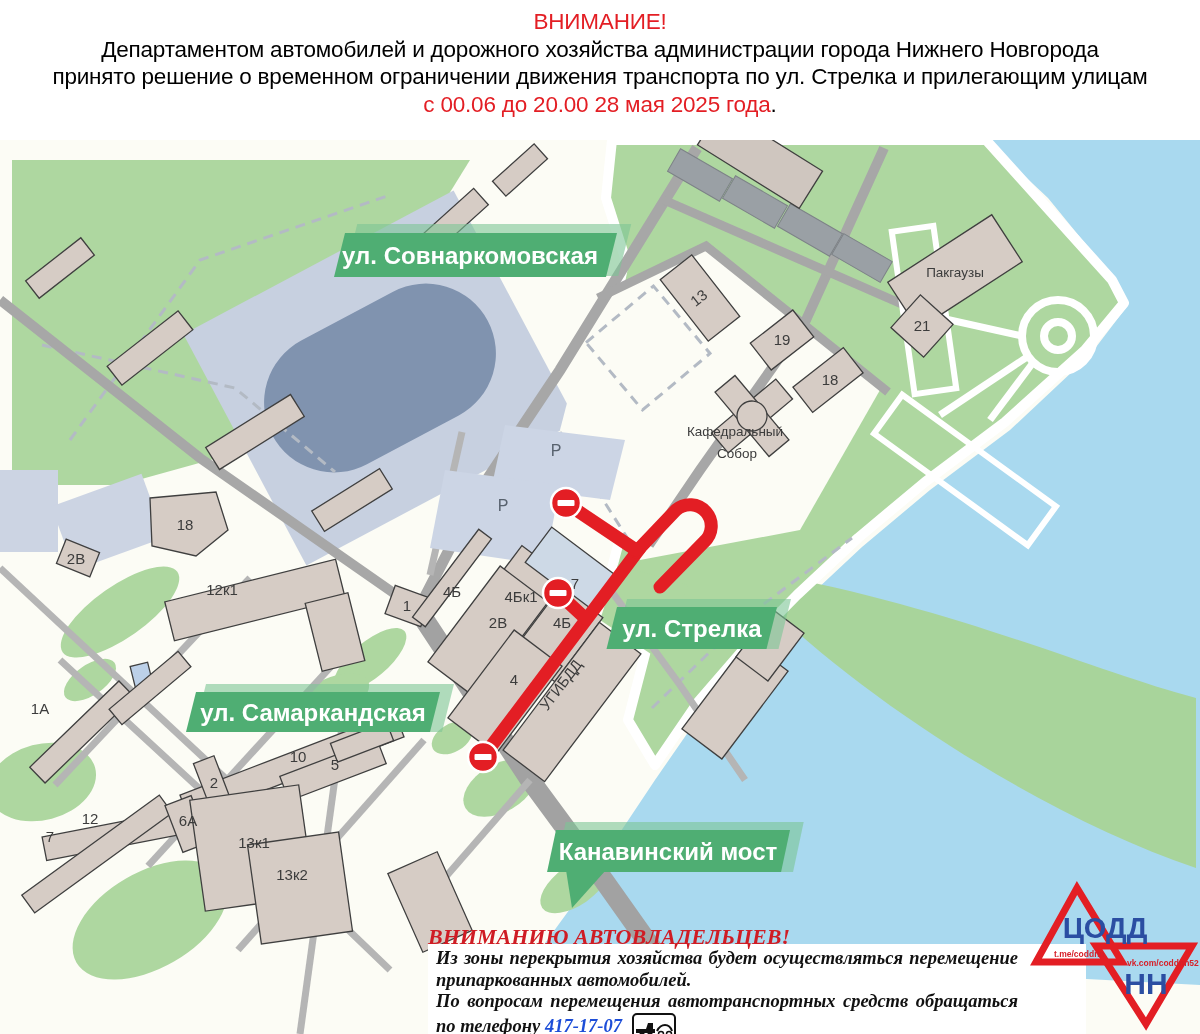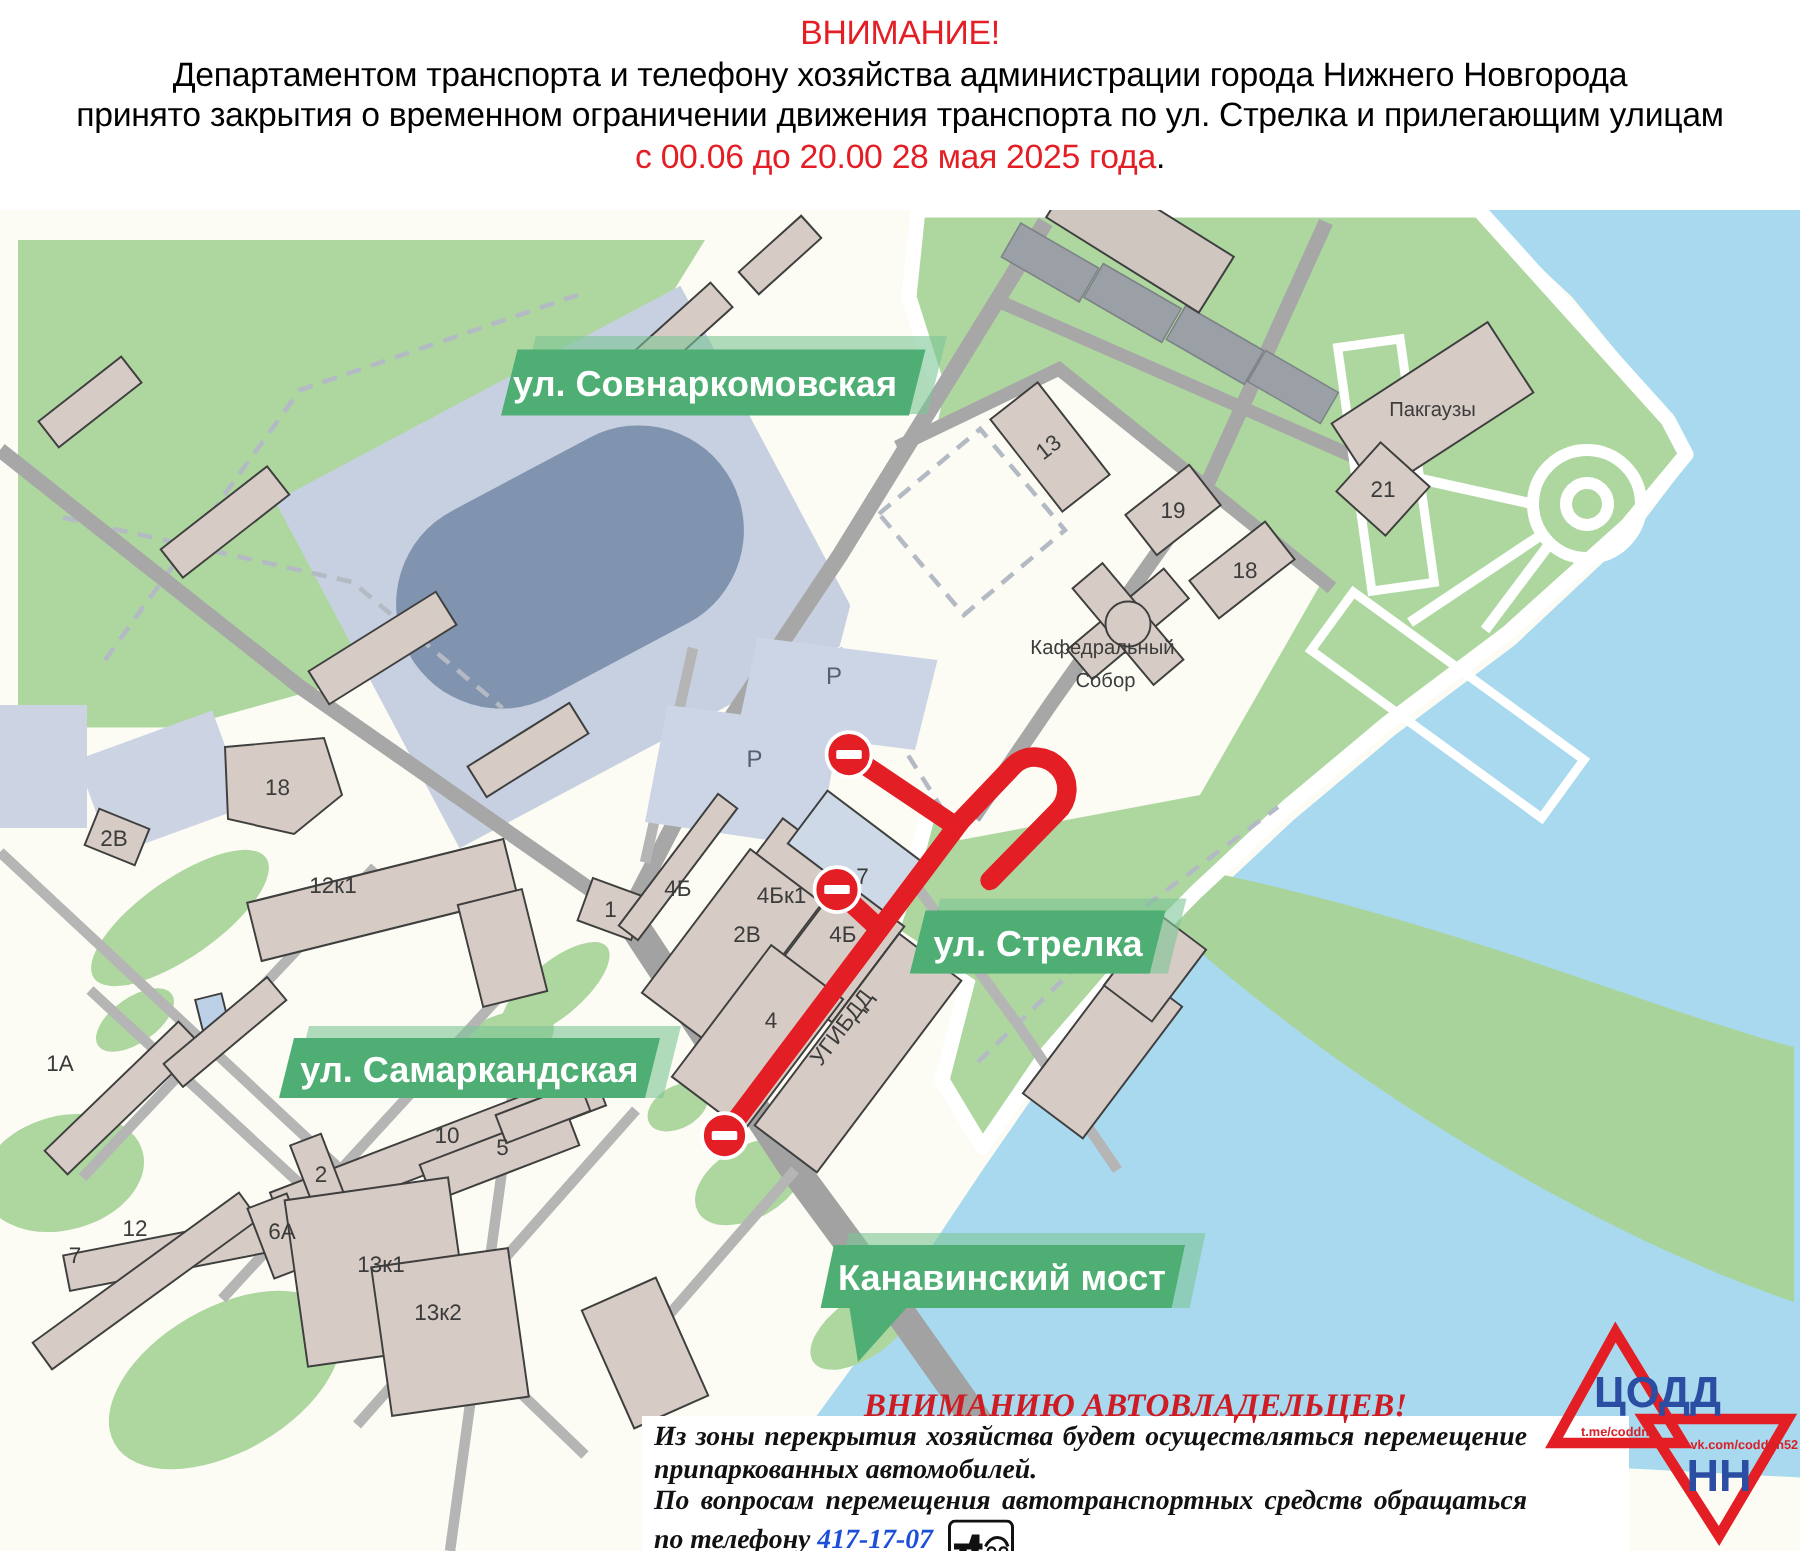--- a/index.html
+++ b/index.html
@@ -18,21 +18,21 @@
   .banner-text{font:bold 24px "Liberation Sans",sans-serif;fill:#fff;}
   
   .legend{position:absolute;top:966px;left:22px;display:flex;align-items:center;gap:16px;
           font-size:27px;color:#141414;}
   .legend-bar{display:inline-block;width:118px;height:22px;background:#e31e24;border-radius:2px;}
   .legend-sign{position:relative;display:inline-block;width:46px;height:46px;border-radius:50%;
                background:#e31e24;}
   .legend-sign .bar{position:absolute;left:10px;top:19.5px;width:26px;height:7px;background:#fff;border-radius:1px;}
   
   .notice-panel{position:absolute;left:428px;top:944px;width:658px;height:90px;background:#fff;}
-  .notice-title{position:absolute;left:428px;top:924px;width:658px;text-align:center;
+  .notice-title{position:absolute;left:428px;top:924px;width:658px;text-align:left;
     font-family:"Liberation Serif",serif;font-weight:bold;font-style:italic;
     font-size:22px;color:#cf1c24;}
   .notice-body{position:absolute;left:436px;top:948px;width:582px;
     font-family:"Liberation Serif",serif;font-weight:bold;font-style:italic;
     font-size:18.5px;line-height:21.5px;color:#111;}
   .jp{text-align:justify;}
   .phone{color:#1d4ed8;white-space:nowrap;}
   .tow{vertical-align:-7px;margin-left:10px;}
   
   .logo{position:absolute;left:1030px;top:876px;width:170px;height:158px;}
@@ -40,22 +40,22 @@
   .logo-city{font:bold 30px "Liberation Sans",sans-serif;fill:#2b4ea2;}
   .logo-link{font:bold 8.5px "Liberation Sans",sans-serif;fill:#d6212a;}
 </style>
 </head>
 <body>
 
 <div class="page">
 
   <div class="header">
     <div class="h-red">ВНИМАНИЕ!</div>
-    <div class="h-black">Департаментом транспорта и телефону хозяйства администрации города Нижнего Новгорода</div>
-    <div class="h-black">принято закрытия о временном ограничении движения транспорта по ул. Стрелка и прилегающим улицам</div>
+    <div class="h-black">Департаментом автомобилей и дорожного хозяйства администрации города Нижнего Новгорода</div>
+    <div class="h-black">принято решение о временном ограничении движения транспорта по ул. Стрелка и прилегающим улицам</div>
     <div><span class="h-red">с 00.06 до 20.00 28 мая 2025 года</span><span class="h-black">.</span></div>
   </div>
 
   <svg class="map-svg" width="1200" height="894" viewBox="0 0 1200 894">
 
     <rect x="0" y="0" width="1200" height="894" fill="#fcfcf5"></rect>
 
     <polygon fill="#a9d9ef" points="986,0 1048,58 1115,140 1128,165 1090,215 1010,290 930,350 862,407 800,465 745,520 700,575 655,640 615,700 575,762 540,810 1200,845 1200,0"></polygon>
 
     <path fill="#a8d49b" d="M748,430 C950,465 1090,530 1196,558 L1196,728 C1040,675 855,555 748,446 Z"></path>

